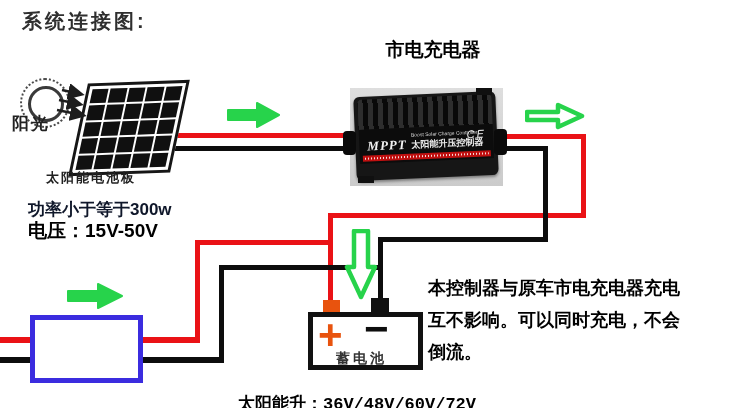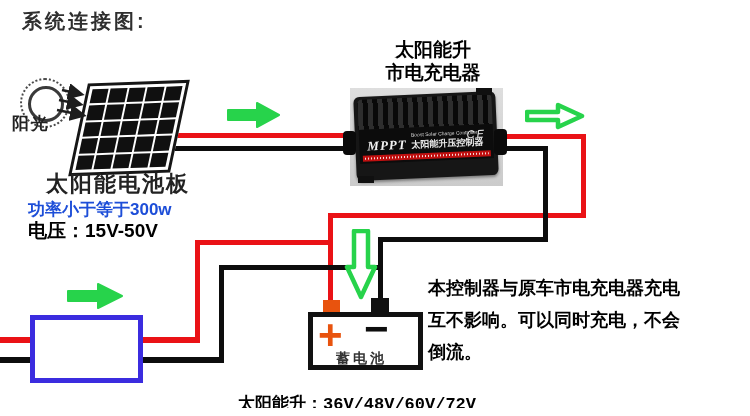--- a/index.html
+++ b/index.html
@@ -15,22 +15,22 @@
   #sun-rays{left:20px;top:78px;width:46px;height:46px;border:2px dotted #4a4a4a;border-radius:50%;z-index:4;}
   #sun-core{left:28px;top:86px;width:30px;height:30px;background:#fff;border:3px solid #3a3a3a;border-radius:50%;z-index:5;}
   #sun-label{left:12px;top:112px;font-size:17px;letter-spacing:2px;z-index:6;}
   #sun-arrows{left:54px;top:84px;z-index:5;}
   
   #panel{left:78px;top:82px;width:102px;height:92px;background:#fff;border:3px solid #161616;
          transform:rotate(-2deg) skewX(-14deg);transform-origin:center;
          display:grid;grid-template-columns:repeat(5,1fr);grid-template-rows:repeat(5,1fr);
          gap:2px;padding:3px;box-sizing:border-box;z-index:4;}
   #panel .cell{background:#101010;}
-  #panel-label{left:46px;top:169px;font-size:22px;letter-spacing:2px;z-index:6;}
-  #panel-spec1{left:28px;top:198px;font-size:17px;font-weight:bold;color:#1d4ed8;z-index:6;}
+  #panel-label{left:46px;top:169px;font-size:13px;letter-spacing:2px;z-index:6;}
+  #panel-spec1{left:28px;top:198px;font-size:17px;font-weight:bold;color:#0f172a;z-index:6;}
   #panel-spec2{left:28px;top:218px;font-size:19px;font-weight:bold;color:#000;z-index:6;}
   
   #ctrl-caption{left:368px;top:38px;width:130px;text-align:center;font-size:19px;font-weight:bold;
                 color:#000;line-height:23px;z-index:6;}
   #photo{left:350px;top:88px;width:153px;height:98px;background:linear-gradient(180deg,#dedede,#cbcbcb);z-index:4;}
   #device{left:5px;top:6px;width:142px;height:84px;background:#161616;border-radius:6px;
           transform:rotate(-2.5deg);box-shadow:0 2px 3px rgba(0,0,0,.4);}
   #device-ridges{left:4px;top:3px;width:134px;height:30px;
     background:repeating-linear-gradient(90deg,#2e2e2e 0 5px,#090909 5px 10px);border-radius:4px 4px 0 0;}
   #device-face{left:4px;top:33px;width:134px;height:34px;background:#0c0c0c;}
@@ -131,21 +131,20 @@
       <div class="cell"></div>
       <div class="cell"></div>
       <div class="cell"></div>
       <div class="cell"></div>
   </div>
   <div class="abs label-cn" id="panel-label">太阳能电池板</div>
   <div class="abs" id="panel-spec1">功率小于等于300w</div>
   <div class="abs" id="panel-spec2">电压：15V-50V</div>
 
   <div class="abs" id="ctrl-caption">
-    <div>太阳能升</div>
     <div>市电充电器</div>
   </div>
   <div class="abs" id="photo">
     <div class="abs" id="device">
       <div class="abs" id="device-ridges"></div>
       <div class="abs" id="device-face">
         <div class="abs" id="device-brand">MPPT</div>
         <div class="abs" id="device-sub-en">Boost Solar Charge Controller</div>
         <div class="abs" id="device-sub-cn">太阳能升压控制器</div>
         <div class="abs" id="device-ce">CE</div>

